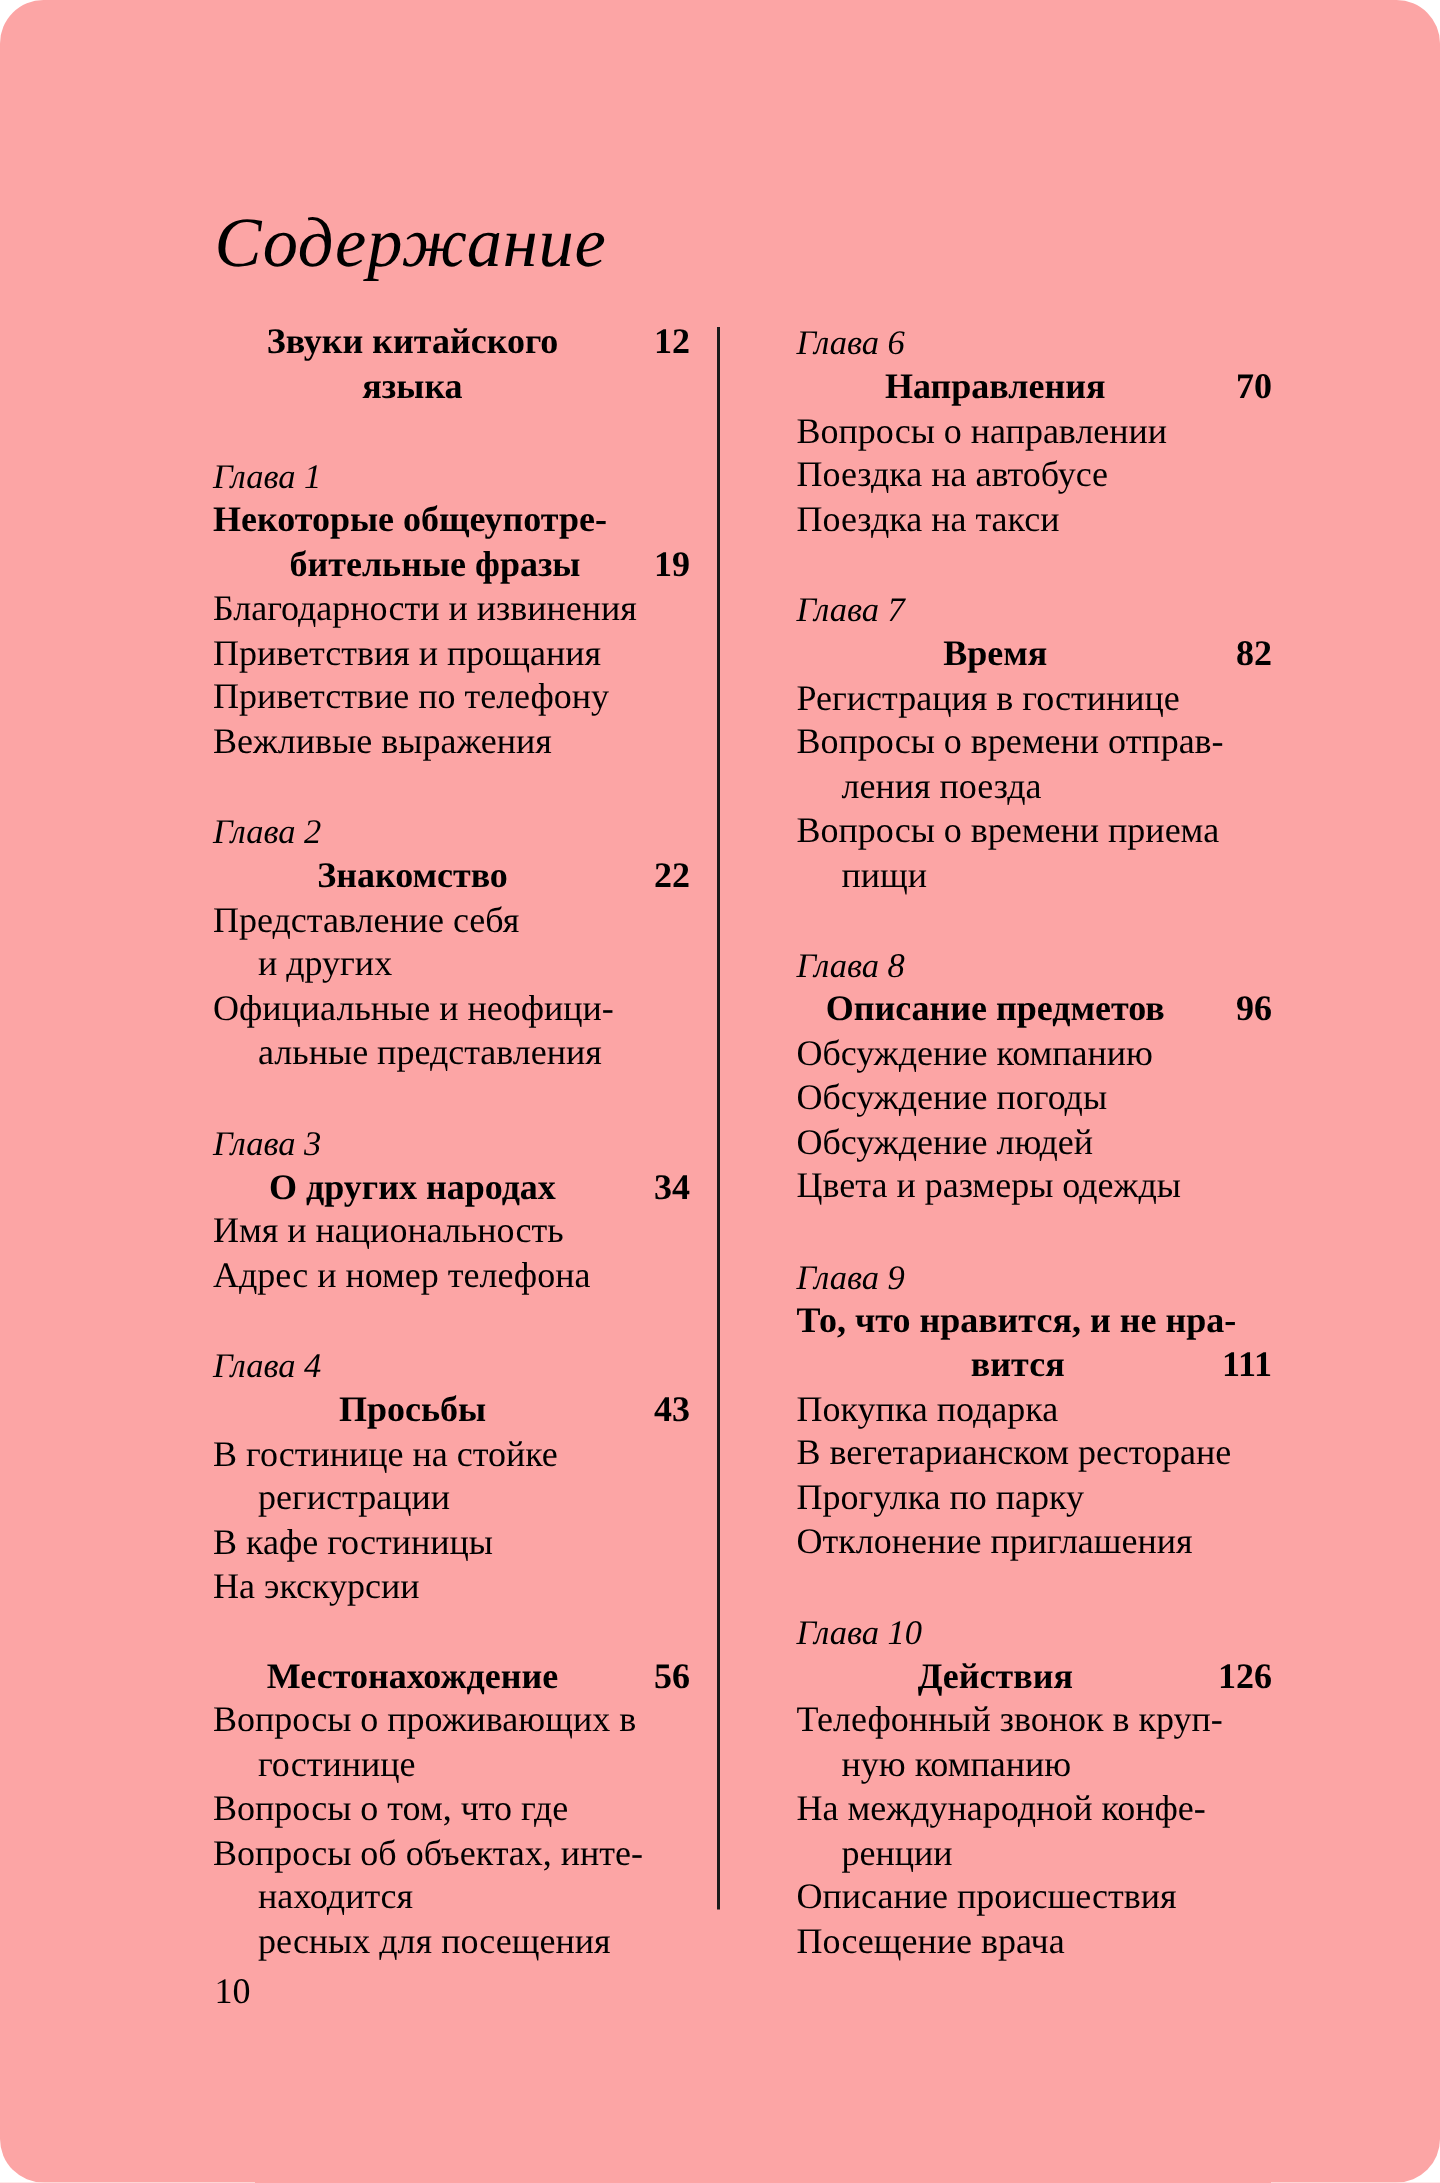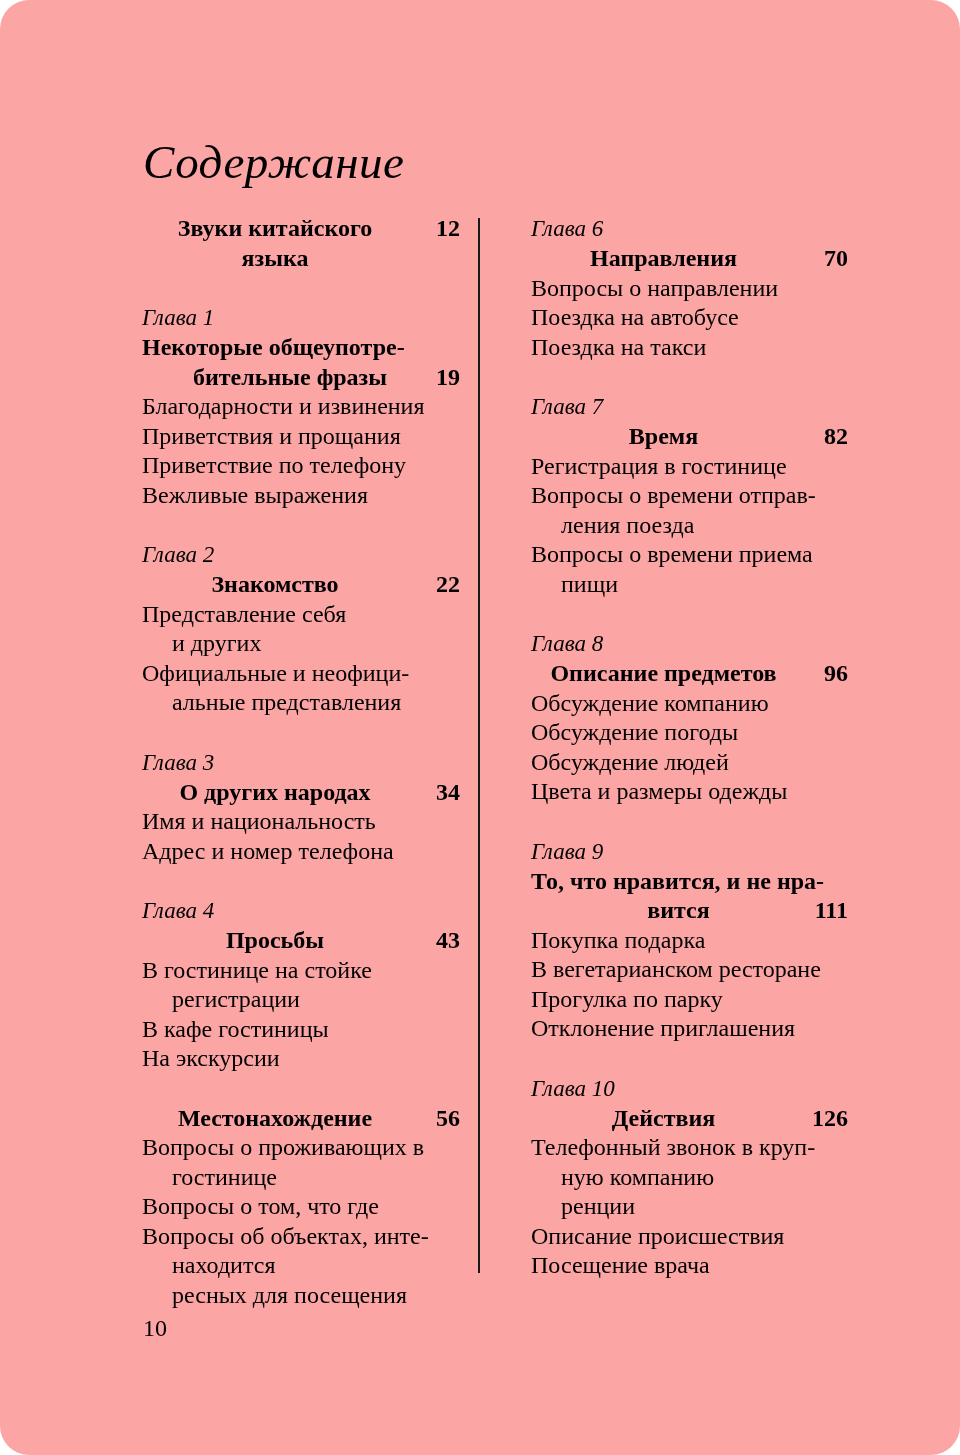--- a/index.html
+++ b/index.html
@@ -179,20 +179,21 @@
           <div class="line"><span class="txt">Покупка подарка</span></div>
           <div class="line"><span class="txt">В вегетарианском ресторане</span></div>
           <div class="line"><span class="txt">Прогулка по парку</span></div>
           <div class="line"><span class="txt">Отклонение приглашения</span></div>
         </div>
         <div class="block">
           <div class="chapter-label">Глава 10</div>
           <div class="line bold pad-right"><span class="txt">Действия</span><span class="pg">126</span></div>
           <div class="line"><span class="txt">Телефонный звонок в круп-</span></div>
           <div class="line indent"><span class="txt">ную компанию</span></div>
+          <div class="line"><span class="txt">На международной конфе-</span></div>
           <div class="line indent"><span class="txt">ренции</span></div>
           <div class="line"><span class="txt">Описание происшествия</span></div>
           <div class="line"><span class="txt">Посещение врача</span></div>
         </div>
       </div>
   </div>
 
   <div class="folio" style="position:absolute; left:143px; top:1297px; font-size:24px; line-height:29px;margin-top:17px;">10</div>
 
 </div>

